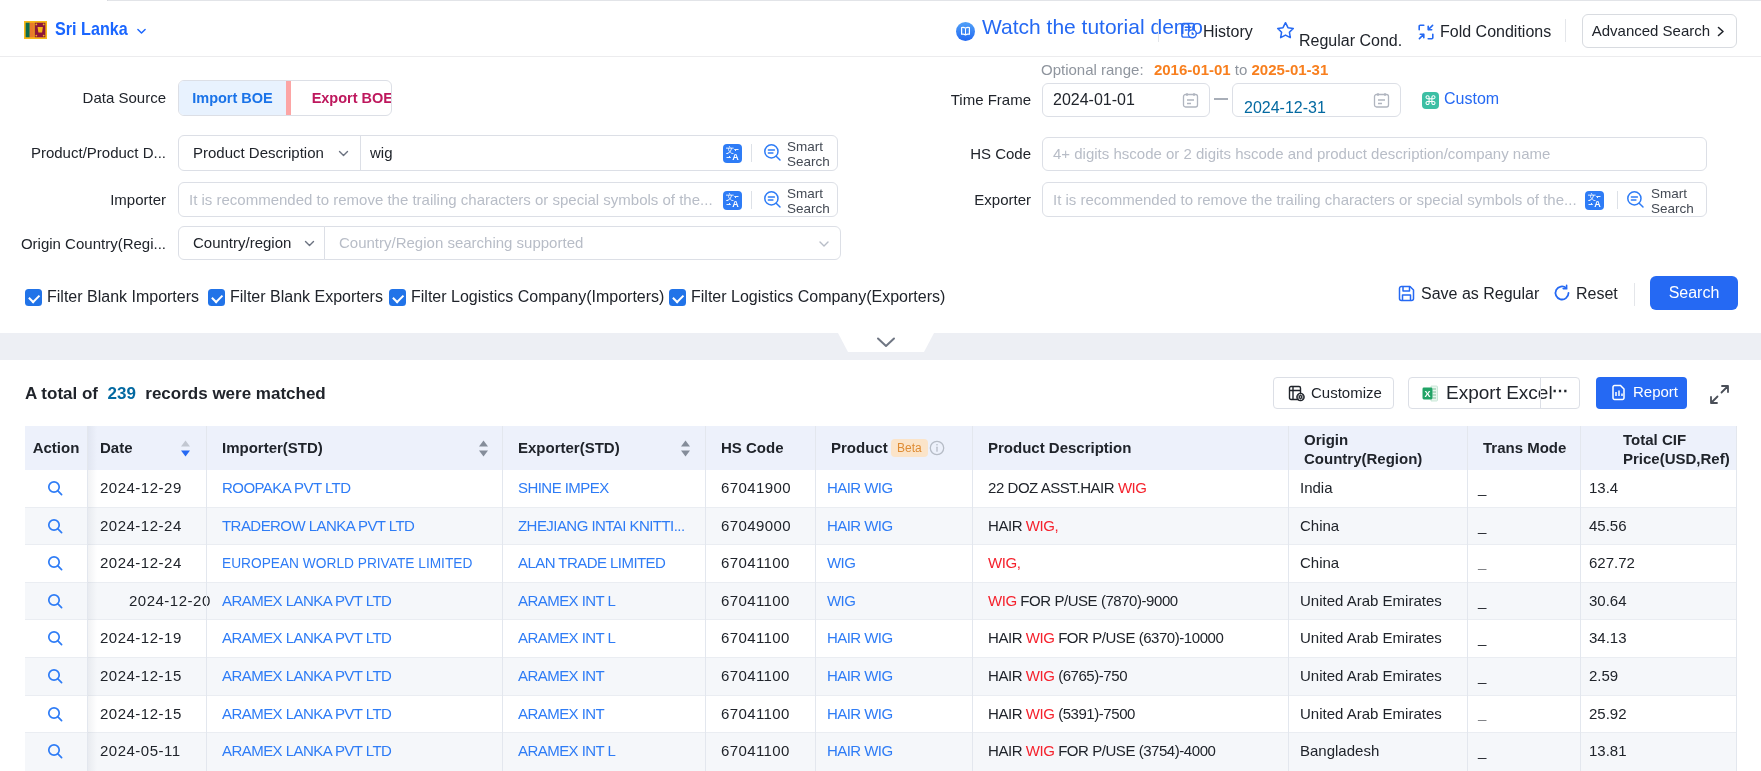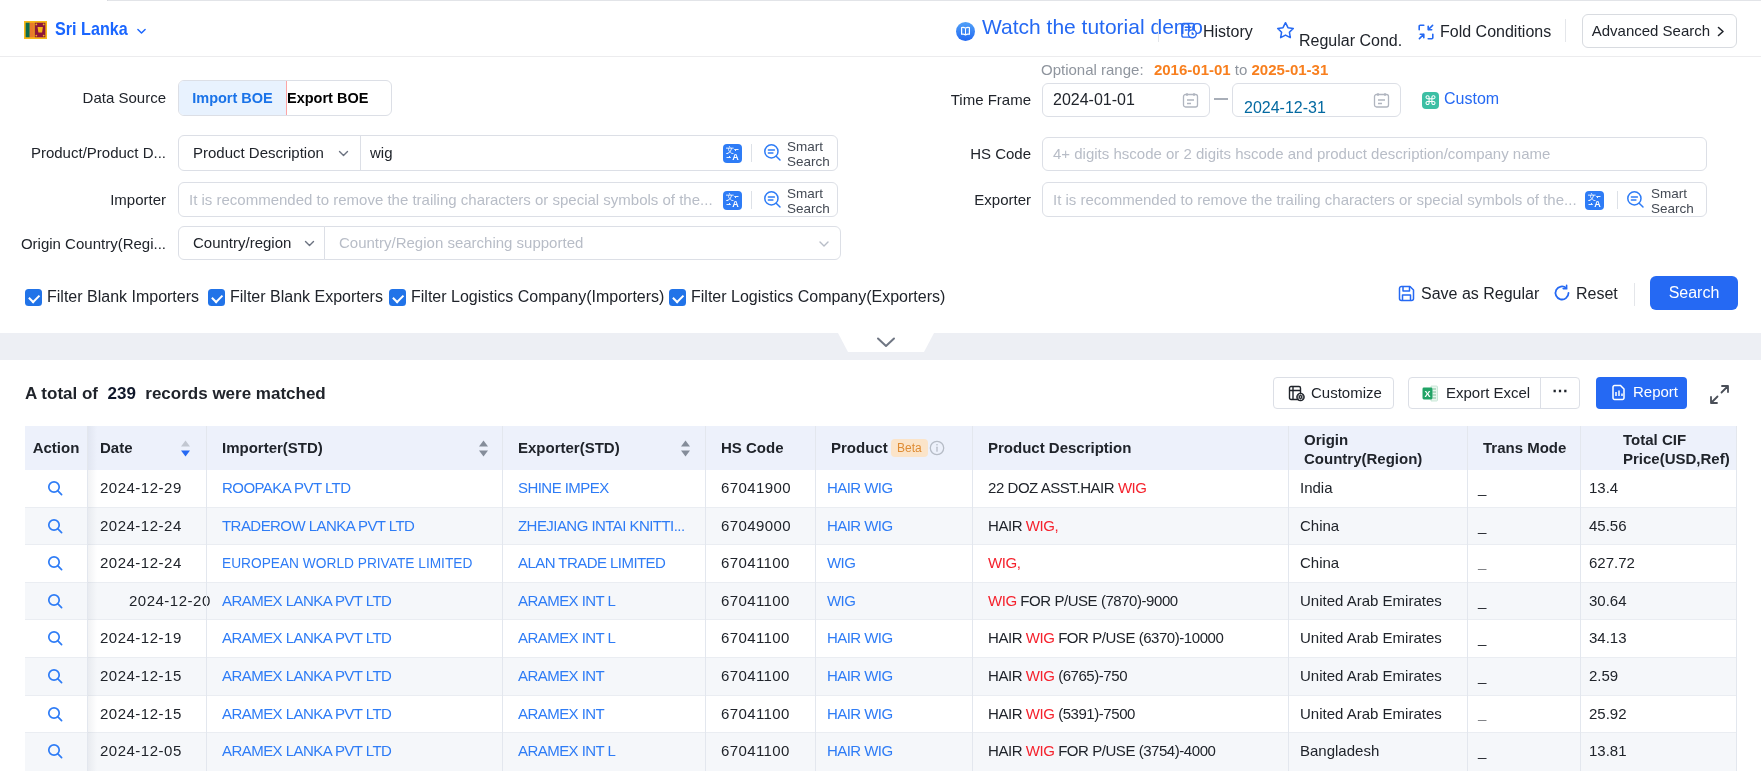--- a/index.html
+++ b/index.html
@@ -94,21 +94,21 @@
           <path d="M4.5 2.5 L9 6.5 L4.5 10.5"></path>
         </svg></div>
   </div>
 </div>
 
 <div class="abs" style="left:0;top:57px;width:1761px;height:276px;background:#fff;"></div>
 
 <div class="lbl" style="left:0;top:81px;width:166px;">Data Source</div>
 <div class="abs" style="left:178px;top:80px;width:214px;height:36px;border:1px solid #dcdfe6;border-radius:6px;overflow:hidden;background:#fff;">
   <div class="abs" style="left:0;top:0;width:107px;height:34px;background:#e8f2fe;color:#1a73e8;font-size:14.5px;font-weight:bold;text-align:center;line-height:34px;">Import BOE</div>
-  <div class="abs" style="left:107px;top:0;width:107px;height:34px;color:#000000;font-size:14.5px;font-weight:bold;text-align:left;line-height:34px;border-left:1px solid #fca5a5;">Export BOE</div>
+  <div class="abs" style="left:107px;top:0;width:107px;height:34px;color:#be185d;font-size:14.5px;font-weight:bold;text-align:right;line-height:34px;border-left:5px solid #fca5a5;">Export BOE</div>
 </div>
 
 <div class="lbl" style="left:0;top:136px;width:166px;">Product/Product D...</div>
 <div class="inp" style="left:178px;top:135px;width:660px;height:36px;">
   <div class="abs" style="left:14px;top:0;font-size:15px;color:#20242b;line-height:34px;">Product Description</div>
   <svg class="abs" style="left:158px;top:11px;" width="13" height="13" viewBox="0 0 13 13">
       <path d="M2.5 4.5 L6.5 8.5 L10.5 4.5" stroke="#6b7280" stroke-width="1.4" fill="none" stroke-linecap="round" stroke-linejoin="round"></path>
     </svg>
   <div class="abs" style="left:181px;top:0;width:1px;height:34px;background:#dcdfe6;"></div>
   <div class="abs" style="left:191px;top:0;font-size:15px;color:#20242b;line-height:34px;">wig</div>
@@ -229,40 +229,40 @@
   <div class="abs" style="left:1650px;top:276px;width:88px;height:34px;background:#2569f3;border-radius:6px;color:#fff;font-size:16px;text-align:center;line-height:34px;">Search</div>
 </div>
 
 <div class="abs" style="left:0;top:333px;width:1761px;height:27px;background:#edeff4;"></div>
 <div class="abs" style="left:838px;top:333px;width:96px;height:19px;background:#fff;clip-path:polygon(0 0,96px 0,86px 19px,10px 19px);"></div>
 <svg class="abs" style="left:875px;top:337px;" width="22" height="11" viewBox="0 0 22 11">
     <path d="M3 1.5 L11 9 L19 1.5" stroke="#6f7683" stroke-width="2" fill="none" stroke-linecap="round" stroke-linejoin="round"></path>
   </svg>
 
 <div class="abs" style="left:0;top:360px;width:1761px;height:411px;background:#fff;"></div>
-<div class="abs" style="left:25px;top:384px;font-size:17px;font-weight:bold;color:#20242b;">A total of&nbsp; <span style="color:#0f172a;">239</span> &nbsp;records were matched</div>
+<div class="abs" style="left:25px;top:384px;font-size:17px;font-weight:bold;color:#20242b;">A total of&nbsp; <span style="color:#0369a1;">239</span> &nbsp;records were matched</div>
 <div id="result-buttons">
   <div class="abs rbtn" style="left:1273px;top:377px;width:121px;">
     <svg style="margin:7px 6px 0 14px;float:left;" width="17" height="17" viewBox="0 0 17 17" fill="none" stroke="#20242b" stroke-width="1.4">
       <rect x="1.5" y="1.5" width="11" height="13" rx="1.5"></rect>
       <path d="M1.5 5.5 h11 M5 1.5 v13"></path>
       <circle cx="12.5" cy="12" r="3.6" fill="#fff"></circle>
       <circle cx="12.5" cy="12" r="1.4"></circle>
       <path d="M12.5 8.4 v1 M12.5 14.6 v1 M8.9 12 h1 M15.1 12 h1 M10 9.5 l.8.8 M14.2 13.7 l.8.8 M15 9.5 l-.8.8 M10.8 13.7 l-.8.8" stroke-width="1.2"></path>
     </svg>
     <span style="line-height:30px;font-size:15px;color:#20242b;">Customize</span>
   </div>
   <div class="abs rbtn" style="left:1408px;top:377px;width:172px;">
     <svg style="margin:7px 7px 0 13px;float:left;" width="17" height="17" viewBox="0 0 17 17">
       <path d="M9 1 h5.5 a1 1 0 0 1 1 1 v13 a1 1 0 0 1 -1 1 H9 Z" fill="#e9f6ef" stroke="#bfe3cf" stroke-width="0.8"></path>
       <path d="M10.5 4 h3.5 M10.5 7 h3.5 M10.5 10 h3.5 M10.5 13 h3.5" stroke="#7fbf9a" stroke-width="1"></path>
       <rect x="0.5" y="2.5" width="10" height="12" rx="1.4" fill="#21a366"></rect>
       <text x="5.5" y="12" font-size="9" font-weight="bold" fill="#fff" text-anchor="middle" font-family="Liberation Sans">X</text>
     </svg>
-    <span style="line-height:30px;font-size:15px;color:#20242b;">Export Excel</span>
+    <span style="line-height:30px;font-size:19px;color:#20242b;">Export Excel</span>
     <div class="abs" style="left:131px;top:0;width:1px;height:30px;background:#dcdfe6;"></div>
     <div class="abs" style="left:132px;top:0;width:39px;height:30px;text-align:center;line-height:26px;font-size:16px;letter-spacing:1px;color:#20242b;font-weight:bold;">⋯</div>
   </div>
   <div class="abs" style="left:1596px;top:377px;width:91px;height:32px;background:#2569f3;border-radius:4px;">
     <svg style="margin:7px 6px 0 14px;float:left;" width="17" height="17" viewBox="0 0 17 17" fill="none" stroke="#fff" stroke-width="1.5">
       <path d="M4.5 1.5 h6 l3.5 3.5 v9 a1.5 1.5 0 0 1 -1.5 1.5 h-8 a1.5 1.5 0 0 1 -1.5 -1.5 v-11 a1.5 1.5 0 0 1 1.5 -1.5 Z"></path>
       <path d="M6 8 v4 M9 6.5 v5.5 M12 9.5 v2.5"></path>
     </svg>
     <span style="line-height:30px;font-size:15px;color:#fff;">Report</span>
   </div>
@@ -408,21 +408,21 @@
     <div class="td dsc" style="left:963px;">HAIR <span class="red">WIG</span> (5391)-7500</div>
     <div class="td" style="left:1275px;">United Arab Emirates</div>
     <div class="td" style="left:1453px;font-weight:bold;">_</div>
     <div class="td" style="left:1564px;">25.92</div>
   </div>
   <div class="row alt" style="top:733px;height:38px;border-bottom:none;">
     <svg class="mag" width="17" height="17" viewBox="0 0 17 17" fill="none" stroke="#2e7cf6" stroke-width="1.7">
           <circle cx="7" cy="7" r="5.2"></circle>
           <path d="M10.9 10.9 L14.6 14.6" stroke-linecap="round"></path>
         </svg>
-    <div class="td dt" style="left:75px;">2024-12-05</div>
+    <div class="td dt" style="left:75px;">2024-05-11</div>
     <div class="td lnk" style="left:197px;">ARAMEX LANKA PVT LTD</div>
     <div class="td lnk" style="left:493px;">ARAMEX INT L</div>
     <div class="td hs" style="left:696px;">67041100</div>
     <div class="td lnk" style="left:802px;">HAIR WIG</div>
     <div class="td dsc" style="left:963px;">HAIR <span class="red">WIG</span> FOR P/USE (3754)-4000</div>
     <div class="td" style="left:1275px;">Bangladesh</div>
     <div class="td" style="left:1453px;">_</div>
     <div class="td" style="left:1564px;">13.81</div>
   </div>
   </div>

